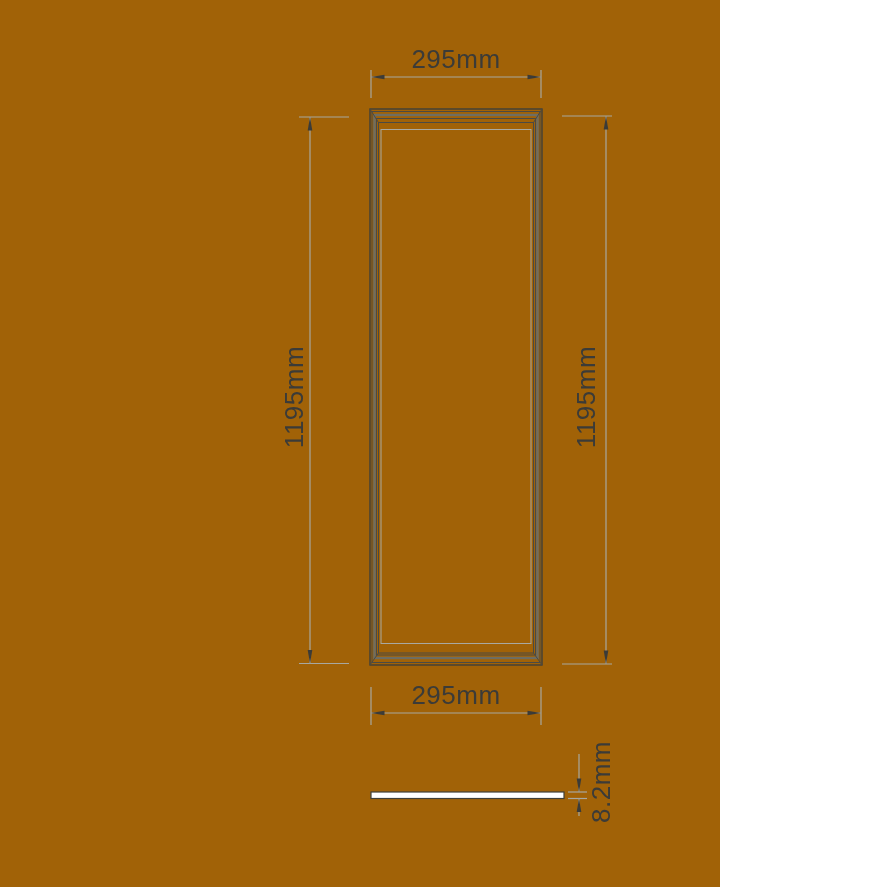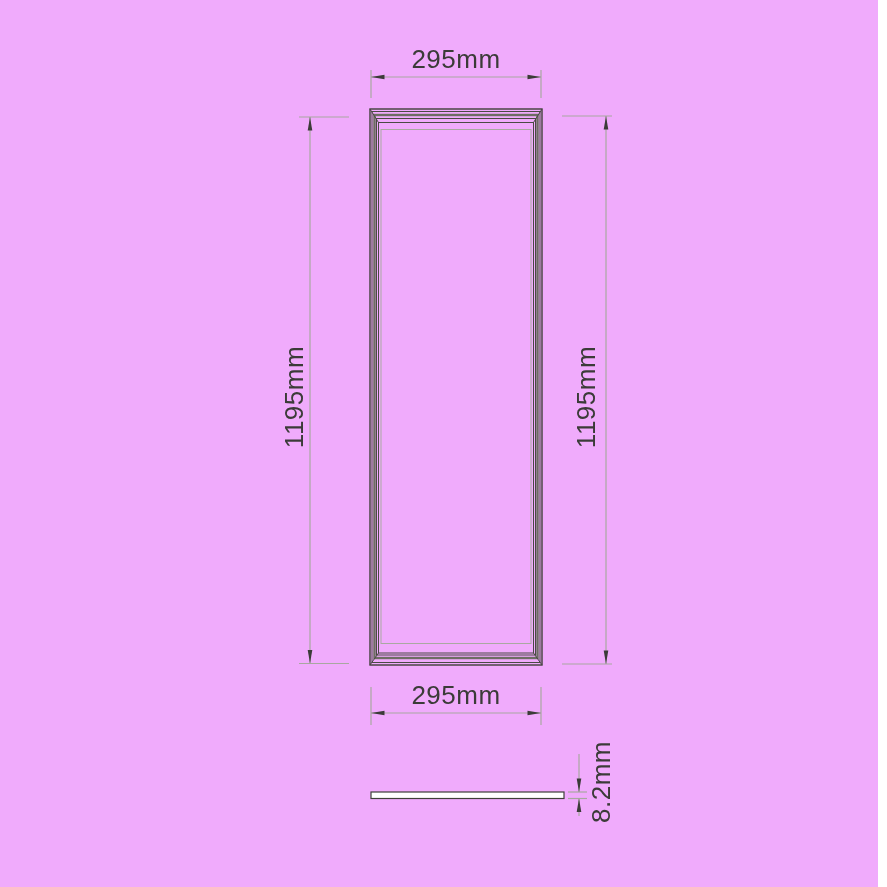--- a/index.html
+++ b/index.html
@@ -2,23 +2,23 @@
 <html><head>
 <meta charset="utf-8">
 <style>
   html, body {
     margin: 0;
     padding: 0;
     background: #ffffff;
   }
   .canvas {
     position: relative;
-    width: 878px;
+    width: 720px;
     height: 887px;
-    background: #f0abfc;
+    background: #a16207;
     font-family: "Liberation Sans", sans-serif;
   }
   svg text {
     font-family: "Liberation Sans", sans-serif;
     font-size: 26px;
     fill: #3b3b38;
     letter-spacing: 0.5px;
   }
   .ln-dark   { stroke: #3f3f39; stroke-width: 1.4; fill: none; }
   .ln-mid    { stroke: #4a4a44; stroke-width: 1;   fill: none; }

